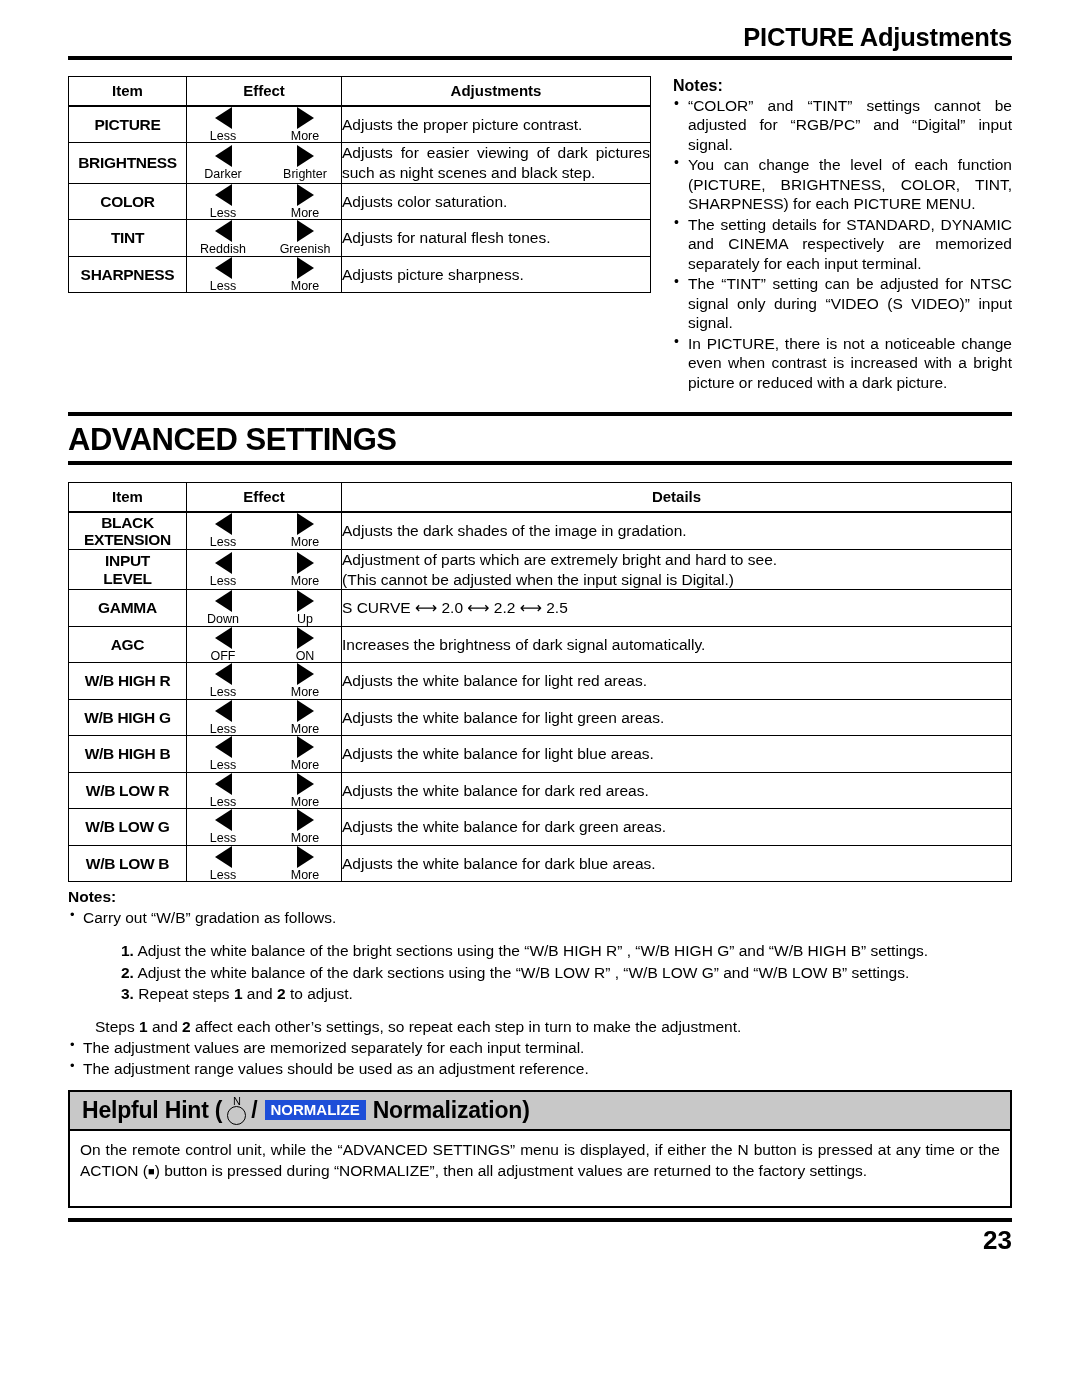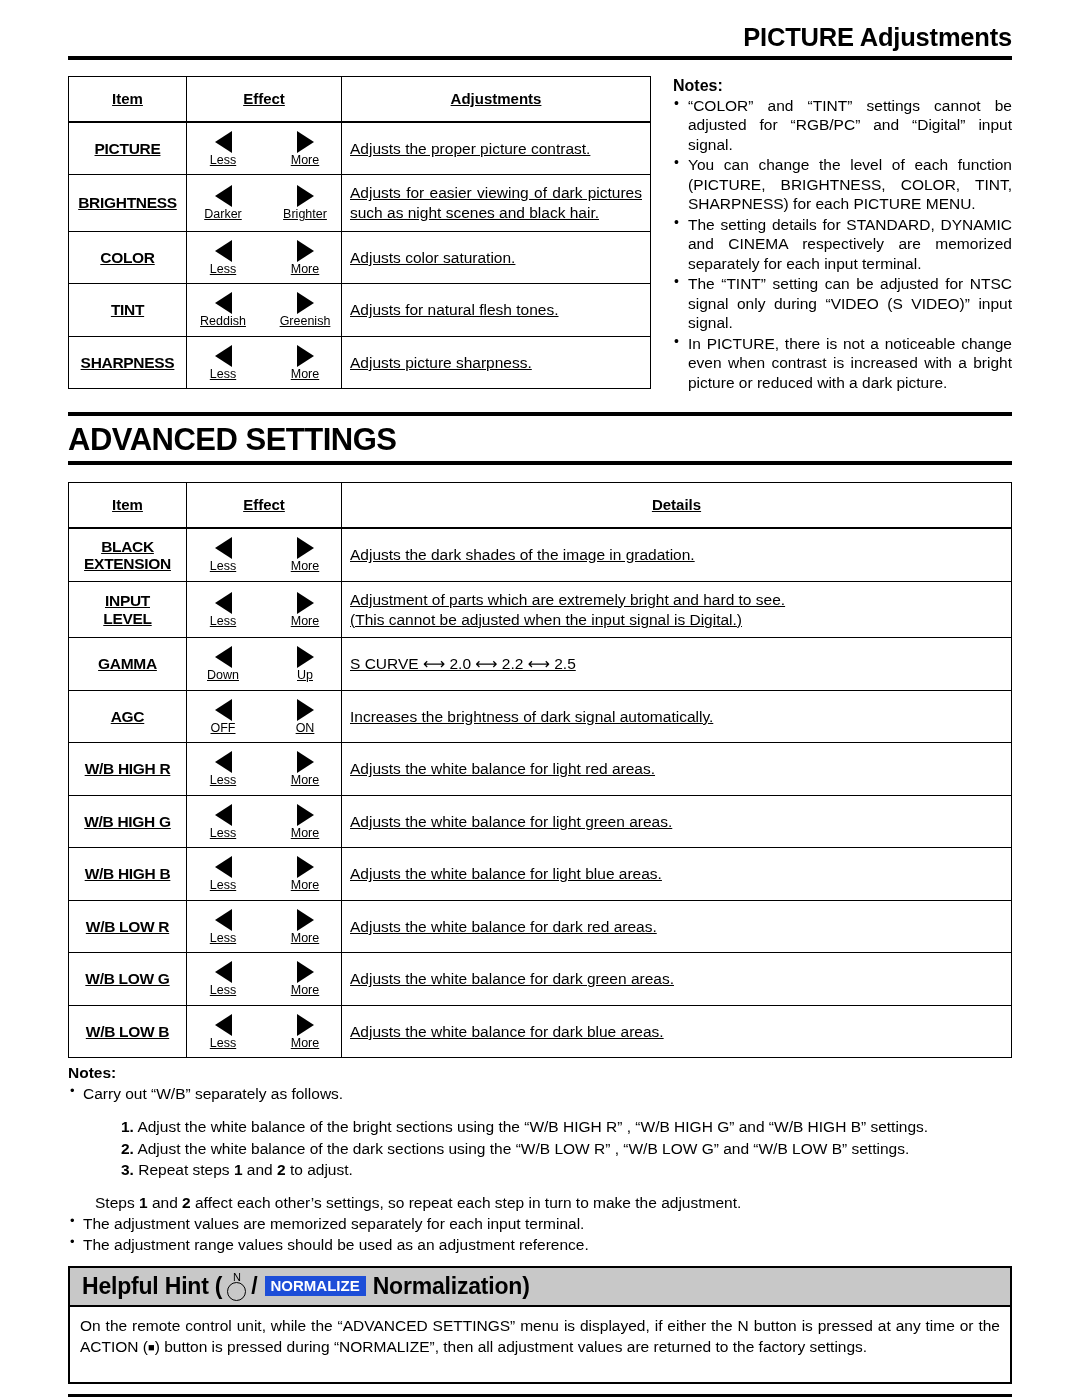--- a/index.html
+++ b/index.html
@@ -50,23 +50,22 @@
   .upper-right { flex: 1 1 auto; padding-left: 22px; padding-top: 1px; }
 
   
   table.spec {
     border-collapse: collapse;
     width: 100%;
     table-layout: fixed;
   }
   table.spec td, table.spec th {
     border: 1.5px solid #000;
-    padding: 8px;
+    padding: 0;
     vertical-align: middle;
-    text-decoration: underline;
   }
   table.spec thead th {
     font-size: 15px;
     font-weight: bold;
     text-align: center;
     height: 28px;
     line-height: 28px;
     border-bottom: 2px solid #000;
   }
   td.item {
@@ -291,21 +290,21 @@
                 <div class="arrowcell">
                   <span class="tri left"></span>
                   <span class="arrowlabel">Darker</span>
                 </div>
                 <div class="arrowcell">
                   <span class="tri right"></span>
                   <span class="arrowlabel">Brighter</span>
                 </div>
               </div>
             </td>
-            <td class="desc">Adjusts for easier viewing of dark pictures such as night scenes and black hair.</td>
+            <td class="desc">Adjusts for easier viewing of dark pictures such as night scenes and black step.</td>
           </tr>
           <tr>
             <td class="item">COLOR</td>
             <td class="effect">
               <div class="arrows">
                 <div class="arrowcell">
                   <span class="tri left"></span>
                   <span class="arrowlabel">Less</span>
                 </div>
                 <div class="arrowcell">
@@ -546,21 +545,21 @@
               <td class="desc nojust">Adjusts the white balance for dark blue areas.</td>
             </tr>
           </tbody>
       </table>
     </div>
 
     <div class="bnotes">
       <div class="bnotes-h">Notes:</div>
       <ul class="bnotes-list">
         <li>
-          <span>Carry out “W/B” separately as follows.</span>
+          <span>Carry out “W/B” gradation as follows.</span>
           <ol class="steps">
             <li>
               <span class="stepnum">1.</span>
               <span>Adjust the white balance of the bright sections using the “W/B HIGH R” , “W/B HIGH G” and “W/B HIGH B” settings.</span>
             </li>
             <li>
               <span class="stepnum">2.</span>
               <span>Adjust the white balance of the dark sections using the “W/B LOW R” , “W/B LOW G” and “W/B LOW B” settings.</span>
             </li>
             <li>

